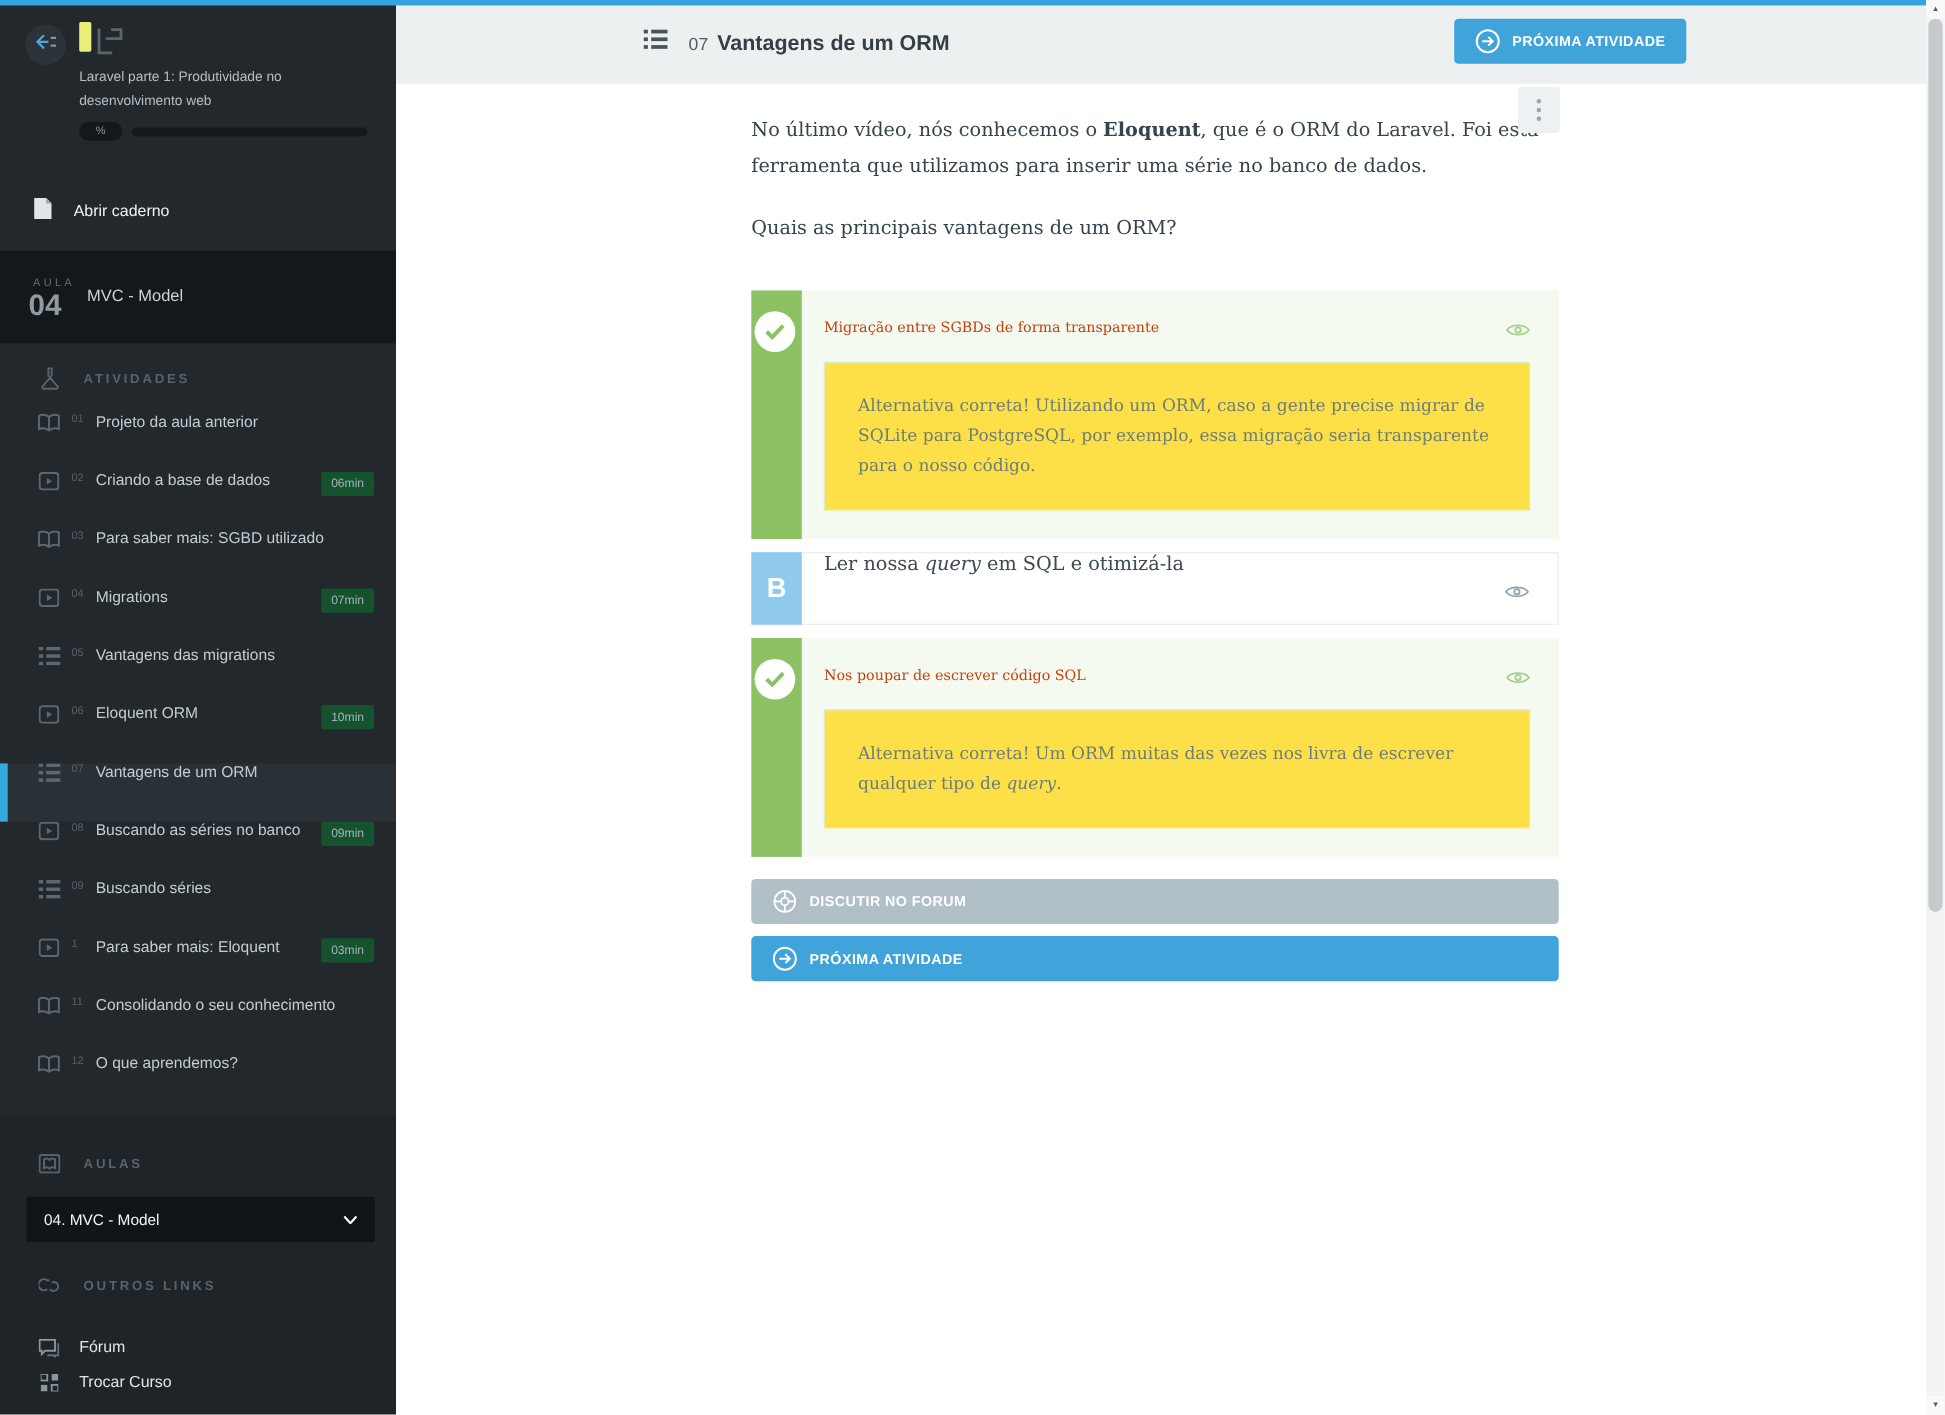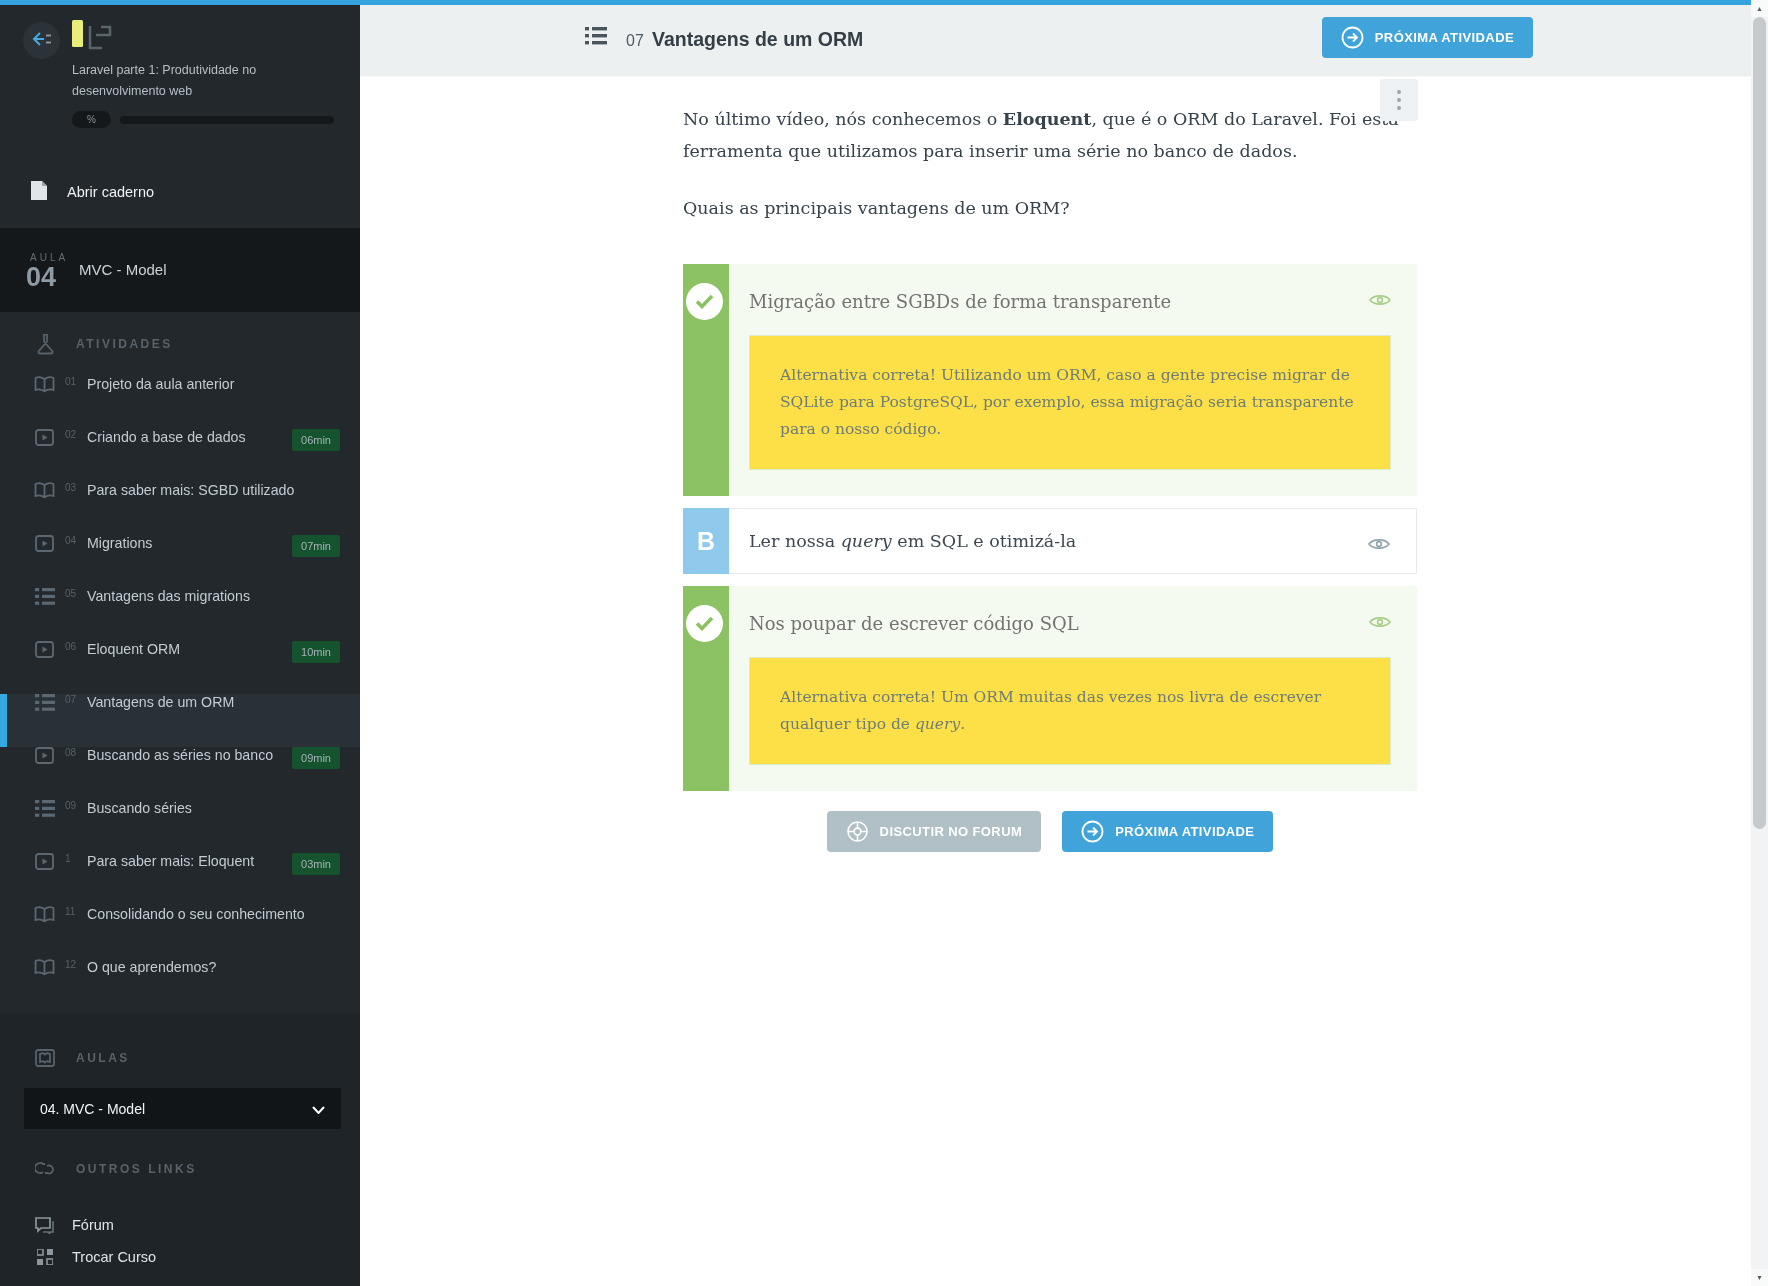--- a/index.html
+++ b/index.html
@@ -66,28 +66,28 @@
 
   .cards { margin-top:46px; }
   .card { display:flex; margin-bottom:12px; }
   .card-bar { width:46px; flex:none; position:relative; }
   .card.correct .card-bar { background:#8cc263; }
   .card.neutral .card-bar { background:#8fc9ec; }
   .check-circle { position:absolute; left:3px; top:19px; width:37px; height:37px; background:#fff; border-radius:50%; display:flex; align-items:center; justify-content:center; }
   .letter-b { position:absolute; left:0; top:0; width:100%; height:100%; display:flex; align-items:center; justify-content:center; color:#fff; font-family:"Liberation Sans", sans-serif; font-weight:bold; font-size:25px; }
   .card-body { flex:1; position:relative; }
   .card.correct .card-body { background:#f5faf0; padding:27px 26px 26px 20px; }
-  .card.neutral .card-body { background:#fff; border:1px solid #e7ebed; border-left:none; display:flex; align-items:center; padding:0 26px 0 20px; height:66px; }
-  .opt-title { font-size:18px; color:#737373; padding-right:60px; }
+  .card.neutral .card-body { background:#fff; border:1px solid #e7ebed; border-left:none; display:flex; align-items:flex-start; padding:0 26px 0 20px; height:66px; }
+  .opt-title { font-size:13px; color:#c2410c; padding-right:60px; }
   .opt-text { font-size:17.5px; color:#3d4852; }
   .feedback { margin-top:23px; background:#fde047; border:1px solid #dcecc9; padding:26px 30px; font-size:15.5px; line-height:1.75; color:#6e7d75; }
   .eye { position:absolute; right:26px; top:28px; }
   .card.neutral .eye { top:27px; }
 
-  .actions { margin-top:20px; display:flex; justify-content:center; gap:21px; font-family:"Liberation Sans", sans-serif; }
+  .actions { margin-top:20px; display:flex; justify-content:flex-start; gap:11px; font-family:"Liberation Sans", sans-serif;flex-direction:column; }
   .btn-gray { display:flex; align-items:center; background:#b1c0c7; border:none; border-radius:4px; height:41px; padding:0 19px; color:#fff; font-weight:bold; font-size:13px; letter-spacing:.4px; cursor:pointer; font-family:"Liberation Sans", sans-serif; }
   .btn-gray .bi { margin-right:11px; display:flex; }
 
   
   .scrollbar { position:absolute; right:0; top:0; width:17px; height:1286px; background:#f1f3f4; z-index:50; }
   .sb-arrow { position:absolute; left:0; width:17px; height:17px; display:flex; align-items:center; justify-content:center; font-size:7px; color:#595d61; background:#f8f9f9; }
   .sb-up { top:0; }
   .sb-down { bottom:0; }
   .sb-thumb { position:absolute; left:2px; top:17px; width:13px; height:812px; background:#c7cacc; border-radius:7px; }
 </style>

